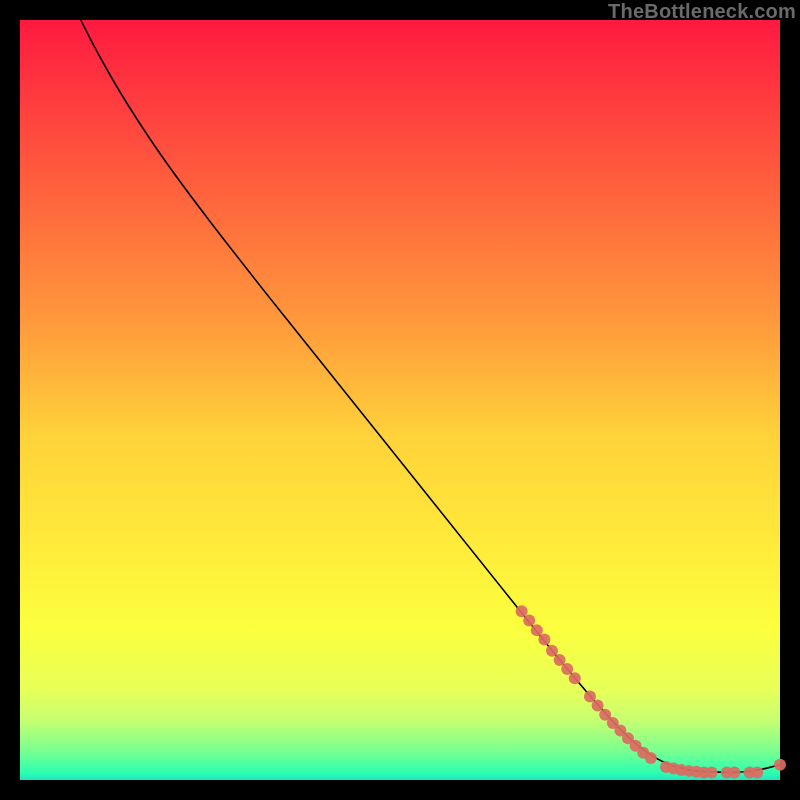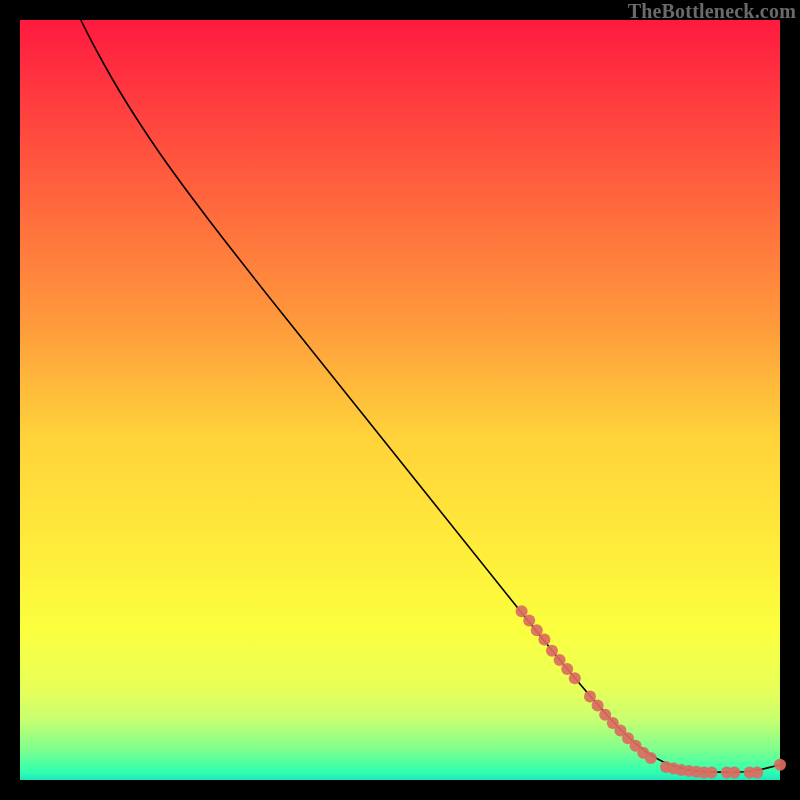--- a/index.html
+++ b/index.html
@@ -34,21 +34,21 @@
     );
   }
   .watermark {
     position: absolute;
     top: 0px;
     right: 4px;
     font-size: 20px;
     font-weight: 600;
     color: #6a6a6a;
     letter-spacing: 0.2px;
-    font-family: Liberation Serif, serif;
+    font-family: Liberation Sans, sans-serif;
   }
   svg.plot {
     position: absolute;
     left: 0;
     top: 0;
     width: 760px;
     height: 760px;
     overflow: visible;
   }
 </style>

